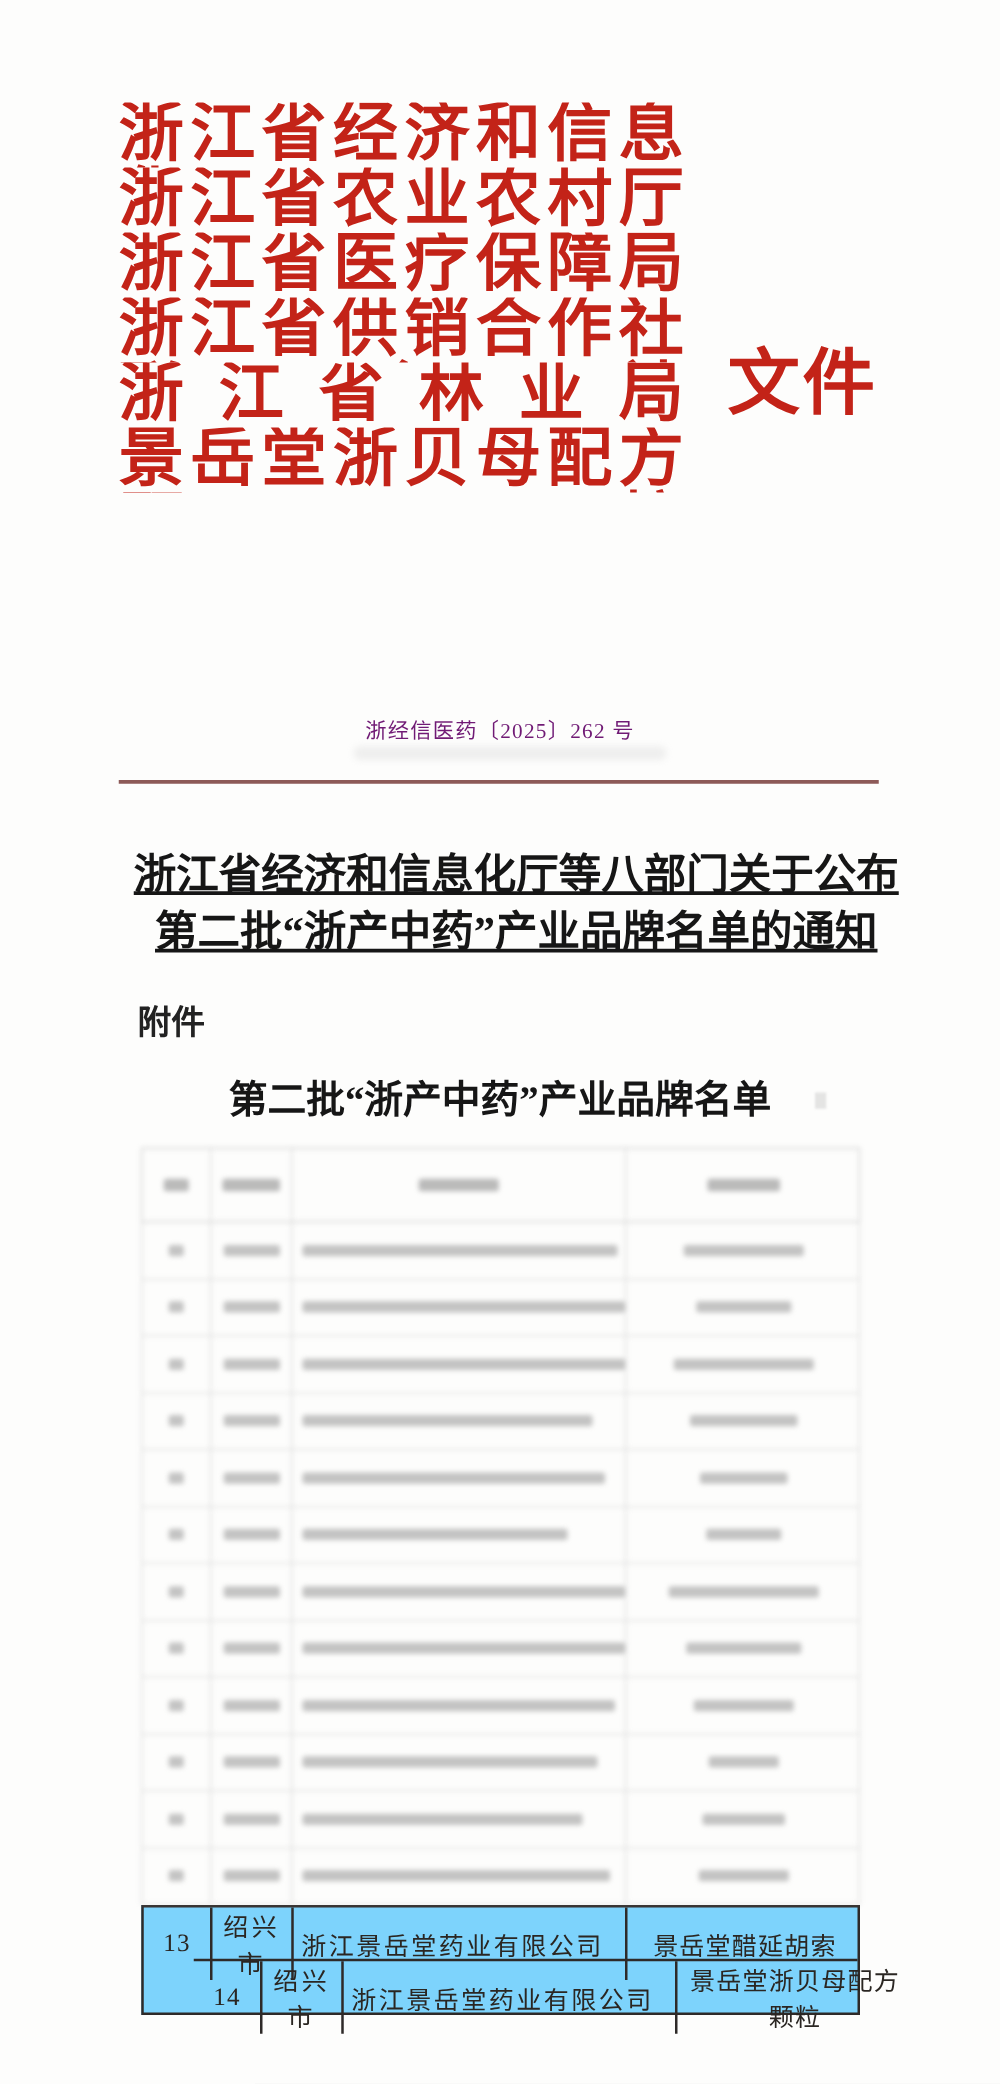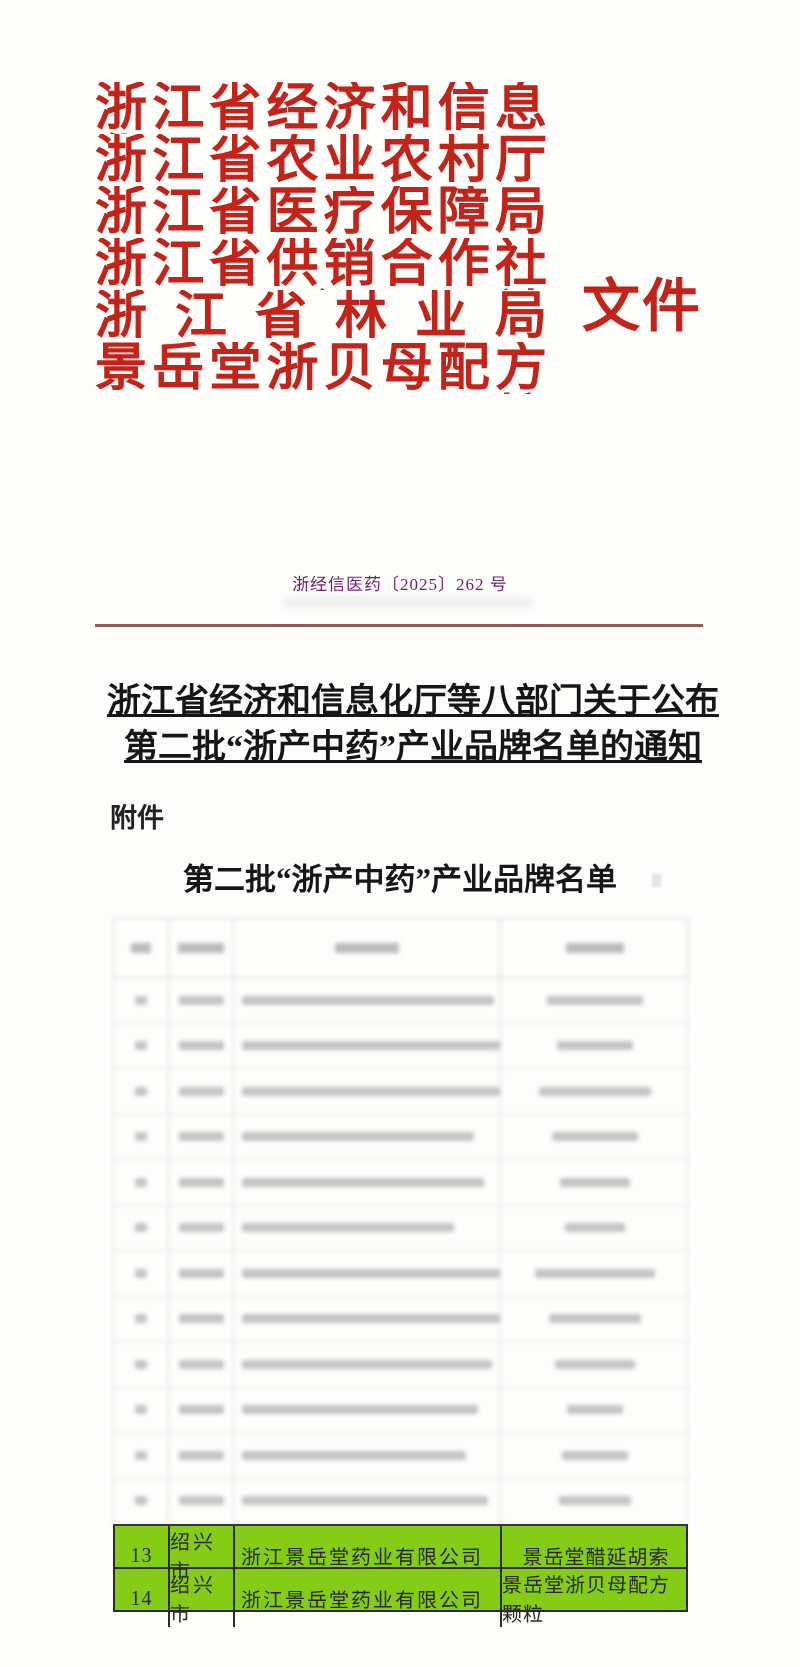--- a/index.html
+++ b/index.html
@@ -36,23 +36,23 @@
   .blurred-section{filter:blur(2px);opacity:.52;}
   .thead,.brow,.crow{display:grid;grid-template-columns:55px 65px 267px 188px;}
   .thead{height:58px;border:1.5px solid #9d9d9d;}
   .brow{height:44.5px;border-left:1px solid #b5b5b5;border-right:1px solid #b5b5b5;border-bottom:1px solid #bdbdbd;}
   .bc{display:flex;align-items:center;justify-content:center;border-right:1px solid #b3b3b3;}
   .bc:last-child{border-right:none;}
   .bc.left{justify-content:flex-start;padding-left:8px;}
   .bar{display:block;height:9px;background:#8e8e8e;border-radius:2px;}
   .thead .bar{height:10px;background:#7d7d7d;}
   
-  .clear-section{border:2.5px solid #2e2a28;background:#84cc16;}
+  .clear-section{border:2.5px solid #2e2a28;background:#7dd3fc;text-align:center;}
   .crow{height:41px;align-items:center;font-size:20px;color:#2a2622;}
-  .crow + .crow{border-top:2px solid #2e2a28;}
+  .crow + .crow{border-top:2px solid #2e2a28;margin-left:40px;}
   .cell{display:flex;align-items:center;justify-content:center;height:100%;
     border-right:2px solid #2e2a28;letter-spacing:1px;}
   .cell:last-child{border-right:none;letter-spacing:1px;}
   .cell.company{justify-content:flex-start;padding-left:6px;letter-spacing:2px;}
   .cell.city{letter-spacing:3px;}
   .num{font-family:"Liberation Serif","DejaVu Serif",serif;}
   .curl-artifact{position:absolute;left:652px;top:874px;width:9px;height:13px;
     background:#c6c6c6;opacity:.45;filter:blur(1px);}
 </style>
 </head>

